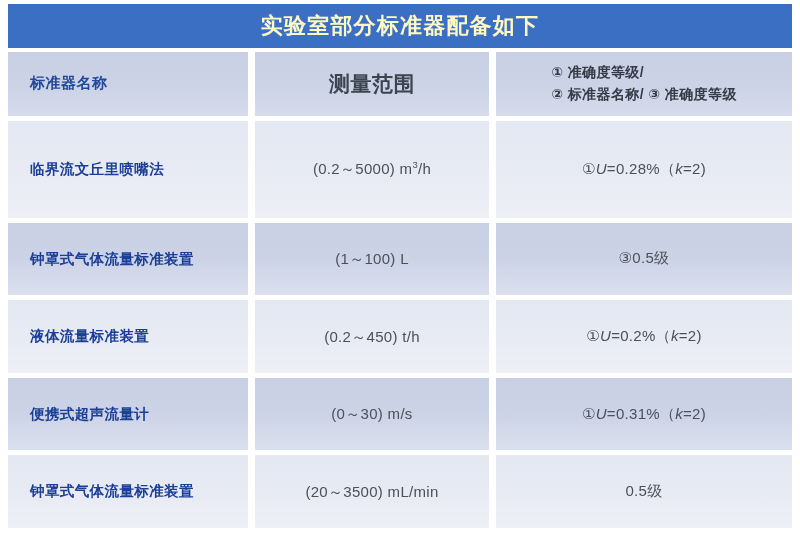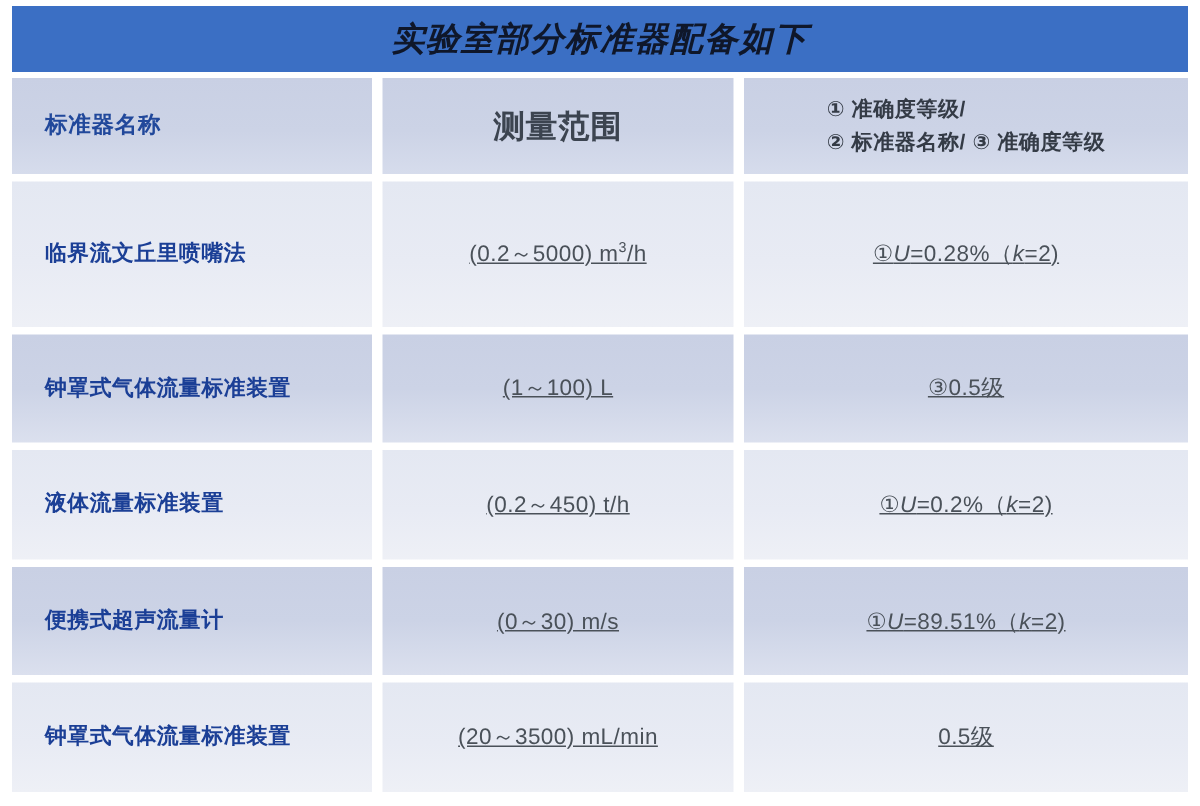--- a/index.html
+++ b/index.html
@@ -25,27 +25,26 @@
     left: 8px;
     top: 4px;
     width: 784px;
     height: 44px;
     background: #3b6fc4;
     display: flex;
     align-items: center;
     justify-content: center;
   }
   .title-bar .title-text {
-    color: #0f172a;
+    color: #fef9c3;
     font-size: 22px;
     font-weight: bold;
     letter-spacing: 1.2px;
     line-height: 1;
     text-align: center;
-    font-style: italic;
   }
 
   
   .table {
     position: absolute;
     left: 8px;
     top: 52px;
     width: 784px;
     height: 476px;
     display: flex;
@@ -119,21 +118,20 @@
     letter-spacing: .4px;
     text-align: left;
   }
   .name-text .ln { display: block; white-space: nowrap; }
 
   .val-text {
     color: #4a5159;
     font-size: 15px;
     letter-spacing: .3px;
     white-space: nowrap;
-    text-decoration: underline;
   }
   .val-text sup { font-size: 9.5px; vertical-align: super; }
   .ital { font-style: italic; }
 </style>
 </head>
 <body>
 
 <div id="root">
 
   <div class="title-bar">
@@ -202,21 +200,21 @@
     <div class="row row-body row-dark">
       <div class="cell col-name">
         <span class="name-text">
           <span class="ln">便携式超声流量计</span>
         </span>
       </div>
       <div class="cell col-range">
         <span class="val-text"><span>(0～30) m/s</span><sup></sup><span></span></span>
       </div>
       <div class="cell col-unc">
-        <span class="val-text"><span>①</span><span class="ital">U</span><span>=89.51%（</span><span class="ital">k</span><span>=2)</span></span>
+        <span class="val-text"><span>①</span><span class="ital">U</span><span>=0.31%（</span><span class="ital">k</span><span>=2)</span></span>
       </div>
     </div>
 
     <div class="row row-body row-light">
       <div class="cell col-name">
         <span class="name-text">
           <span class="ln">钟罩式气体流量标准装置</span>
         </span>
       </div>
       <div class="cell col-range">

